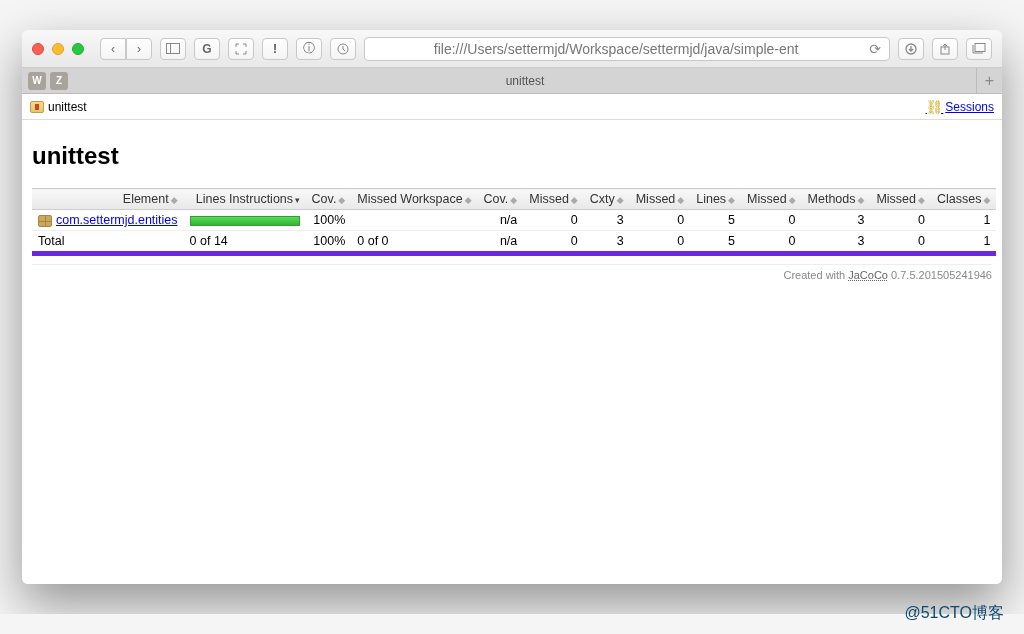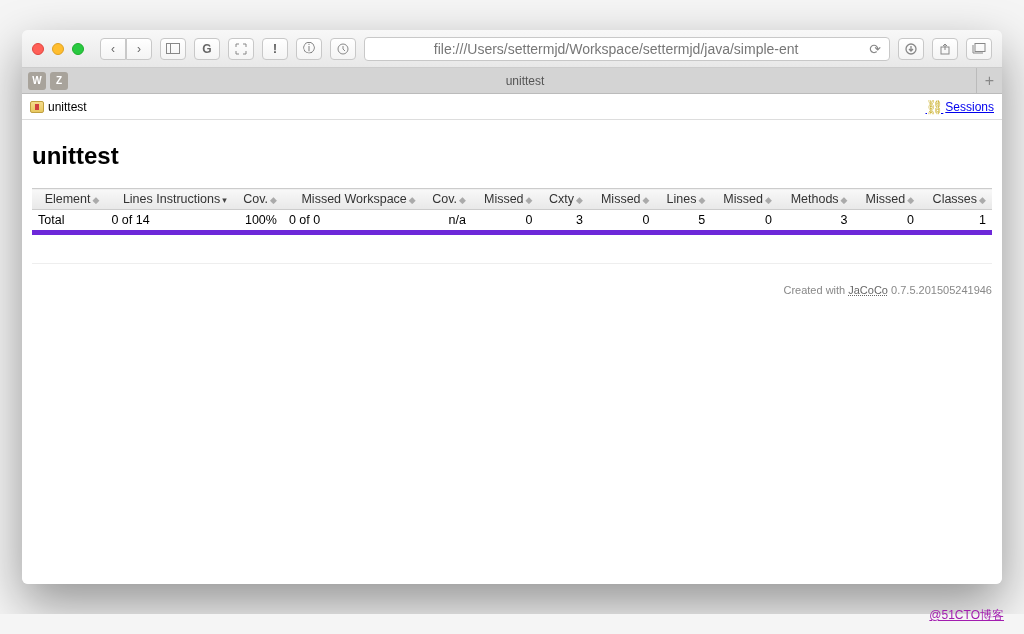--- a/index.html
+++ b/index.html
@@ -167,32 +167,31 @@
       width: 110px; height: 10px;
       background: linear-gradient(#5cd65c, #2eb82e);
       border: 1px solid #3a9a3a;
       vertical-align: middle;
     }
     .num { text-align: right; margin-top: 12px; }
     .footer-credit {
       text-align: right;
       color: #888;
       font-size: 11px;
-      margin-top: 28px;
-      padding-top: 20px;
+      margin-top: 8px;
+      padding-top: 4px;
       border-top: 1px solid #eee;
     }
     .footer-credit a { color: #666; text-decoration: underline dotted; }
     .watermark {
       position: fixed;
       right: 20px;
       bottom: 10px;
-      color: #a21caf;
-      font-size: 12px;
-      text-decoration: underline;
+      color: #0c4a6e;
+      font-size: 16px;
     }
   </style>
 </head>
 <body>
 
 <div class="browser-window">
   <div class="toolbar">
     <div class="traffic-lights">
       <div class="tl red"></div>
       <div class="tl yellow"></div>
@@ -283,20 +282,37 @@
             <th class="num"><span>Missed</span><span class="sort-ind">◆</span></th>
             <th class="num"><span>Lines</span><span class="sort-ind">◆</span></th>
             <th class="num"><span>Missed</span><span class="sort-ind">◆</span></th>
             <th class="num"><span>Methods</span><span class="sort-ind">◆</span></th>
             <th class="num"><span>Missed</span><span class="sort-ind">◆</span></th>
             <th class="num"><span>Classes</span><span class="sort-ind">◆</span></th>
           </tr>
         </thead>
         <tbody>
           <tr>
+            <td>
+              <span class="pkg-icon"></span><a class="pkg-link">com.settermjd.entities</a>
+            </td>
+            <td><span class="bar"></span></td>
+            <td class="num">100%</td>
+            <td></td>
+            <td class="num">n/a</td>
+            <td class="num">0</td>
+            <td class="num">3</td>
+            <td class="num">0</td>
+            <td class="num">5</td>
+            <td class="num">0</td>
+            <td class="num">3</td>
+            <td class="num">0</td>
+            <td class="num">1</td>
+          </tr>
+          <tr>
             <td>Total</td>
             <td>0 of 14</td>
             <td class="num">100%</td>
             <td>0 of 0</td>
             <td class="num">n/a</td>
             <td class="num">0</td>
             <td class="num">3</td>
             <td class="num">0</td>
             <td class="num">5</td>
             <td class="num">0</td>

